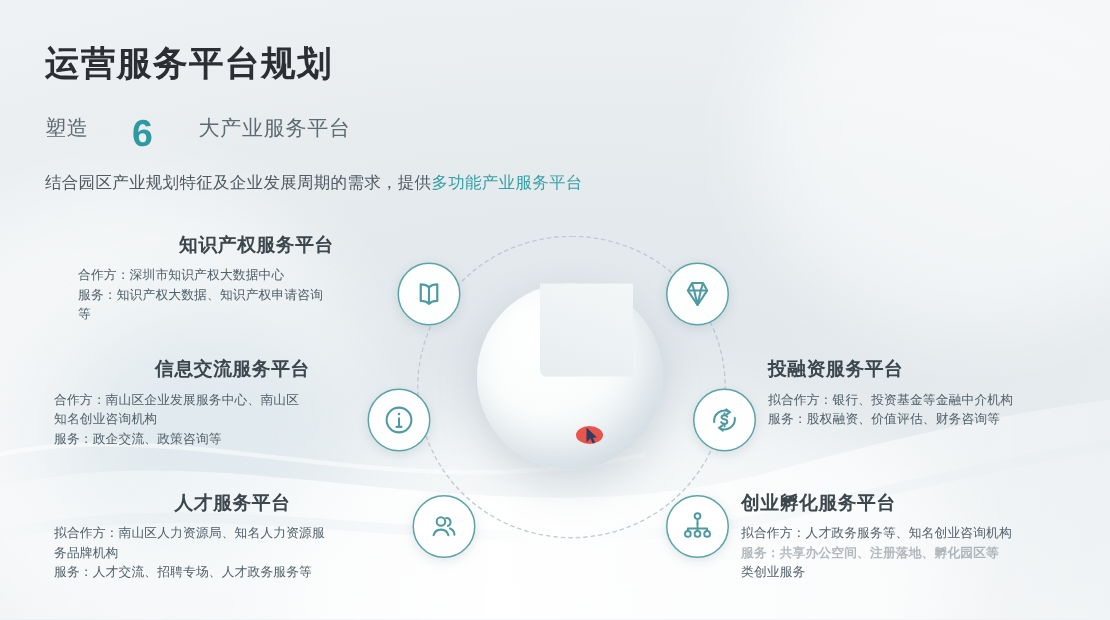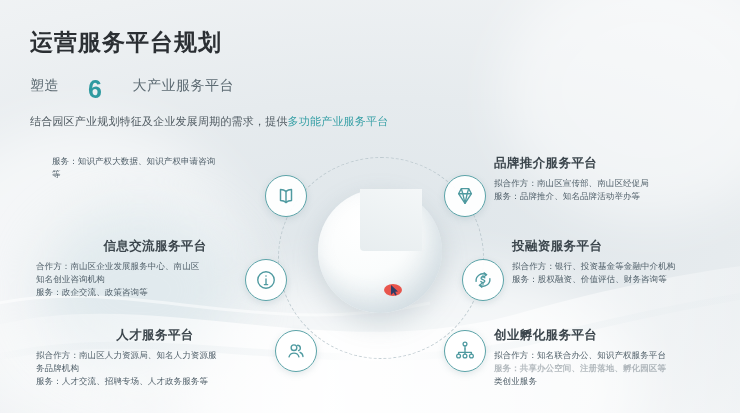--- a/index.html
+++ b/index.html
@@ -190,29 +190,26 @@
         <path d="M12 6.6v3.2"></path>
         <path d="M5 13.4h14M5 13.4v1.8M12 9.8v5.4M19 13.4v1.8"></path>
         <circle cx="5" cy="17.4" r="2.1"></circle>
         <circle cx="12" cy="17.4" r="2.1"></circle>
         <circle cx="19" cy="17.4" r="2.1"></circle>
       </svg>
     </span>
   </div>
 
   <div class="item left" style="left:52px;top:155px;width:238px;">
+    <div class="head">知识产权服务平台</div>
+    <div class="line">合作方：深圳市知识产权大数据中心</div>
     <div class="line">服务：知识产权大数据、知识产权申请咨询</div>
     <div class="line">等</div>
   </div>
 
-  <div class="item right" style="left:494px;top:155px;width:240px;">
-    <div class="head">品牌推介服务平台</div>
-    <div class="line">拟合作方：南山区宣传部、南山区经促局</div>
-    <div class="line">服务：品牌推介、知名品牌活动举办等</div>
-  </div>
 
   <div class="item left" style="left:36px;top:238px;width:238px;">
     <div class="head">信息交流服务平台</div>
     <div class="line">合作方：南山区企业发展服务中心、南山区</div>
     <div class="line">知名创业咨询机构</div>
     <div class="line">服务：政企交流、政策咨询等</div>
   </div>
 
   <div class="item right" style="left:512px;top:238px;width:230px;">
     <div class="head">投融资服务平台</div>
@@ -222,18 +219,18 @@
 
   <div class="item left" style="left:36px;top:327px;width:238px;">
     <div class="head">人才服务平台</div>
     <div class="line">拟合作方：南山区人力资源局、知名人力资源服</div>
     <div class="line">务品牌机构</div>
     <div class="line">服务：人才交流、招聘专场、人才政务服务等</div>
   </div>
 
   <div class="item right" style="left:494px;top:327px;width:242px;">
     <div class="head">创业孵化服务平台</div>
-    <div class="line">拟合作方：知名联合办公、知识产权服务平台</div>
+    <div class="line">拟合作方：人才政务服务等、知名创业咨询机构</div>
     <div class="line faded">服务：共享办公空间、注册落地、孵化园区等</div>
     <div class="line">类创业服务</div>
   </div>
 
 </div>
 
 </body></html>

